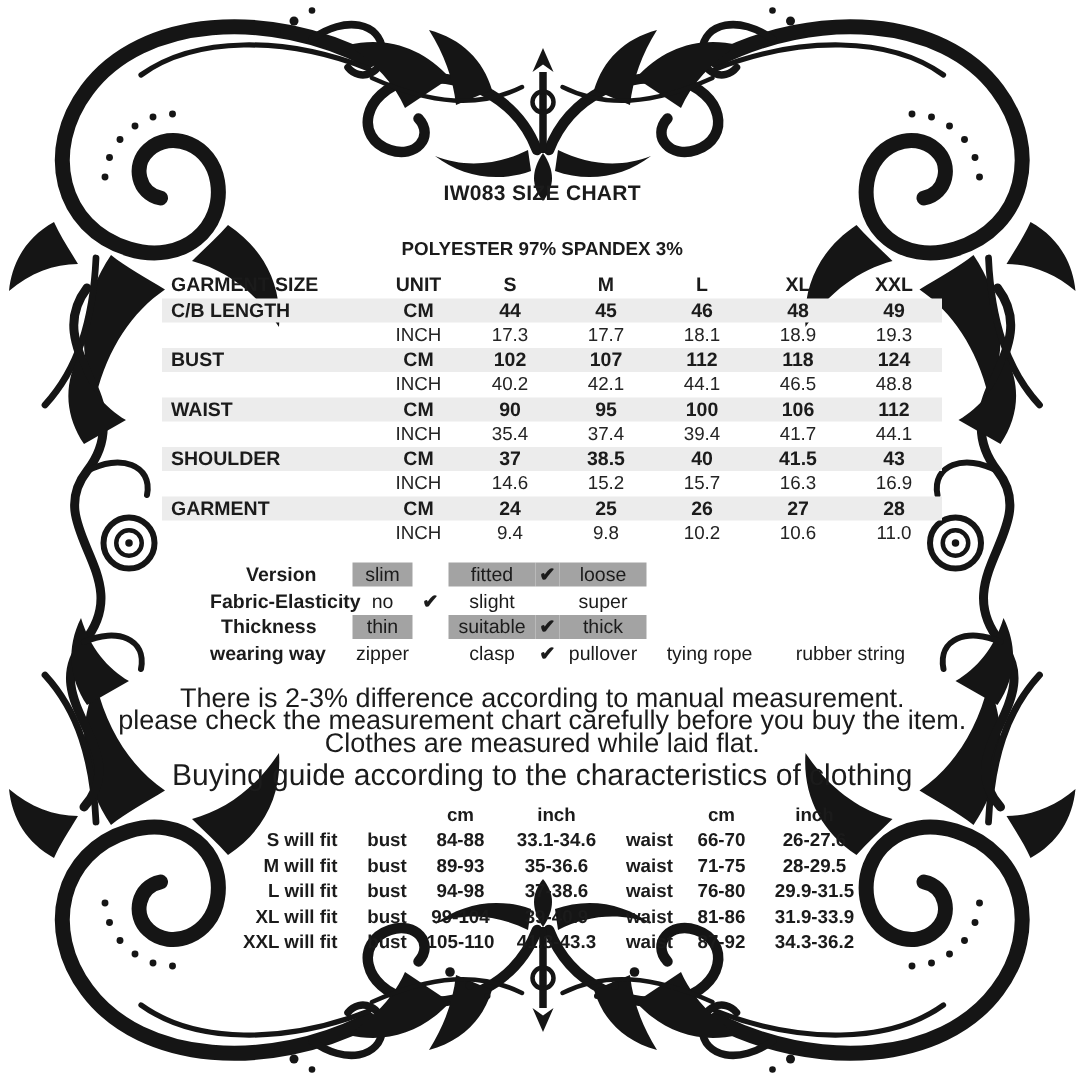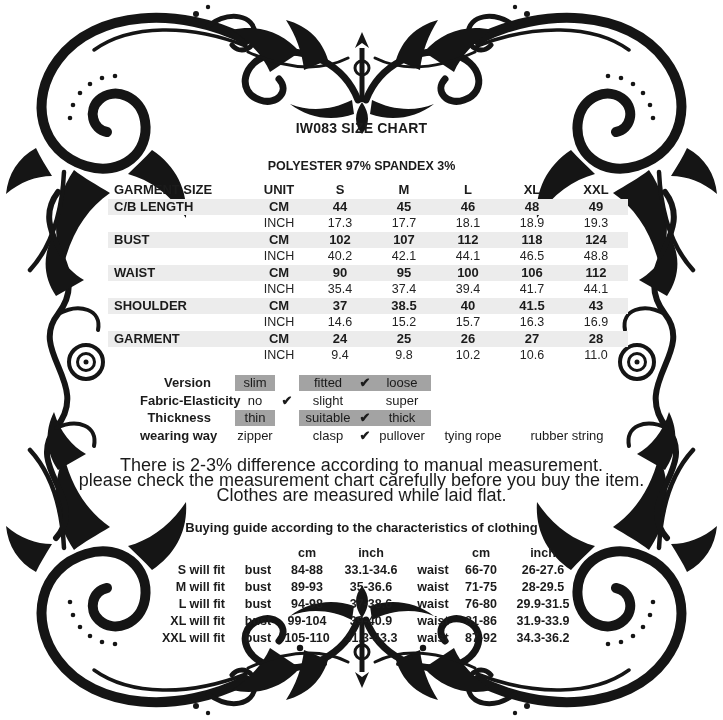--- a/index.html
+++ b/index.html
@@ -28,21 +28,21 @@
   .attr-row{display:grid;grid-template-columns:95px 40px 24px 58px 16px 58px 84px 104px;height:17.5px;align-items:center;font-size:13px;}
   .acell{text-align:center;white-space:nowrap;line-height:16px;}
   .albl{font-weight:700;text-align:right;padding-right:24px;}
   .chk{font-weight:700;font-size:13px;}
   .attr-row.shaded .acell.filled{background:#a3a3a3;}
   .attr-row.shaded .albl{background:transparent;}
 
   
   .notes{margin-top:13px;text-align:center;}
   .note-line{font-size:18px;line-height:15px;}
-  .guide-title{font-size:13px;font-weight:700;text-align:center;margin-top:15px;line-height:19px;}
+  .guide-title{font-size:20px;font-weight:400;text-align:center;margin-top:5px;line-height:19px;}
 
   
   .fit-grid{margin:8px 0 0 140px;font-weight:700;}
   .frow{display:grid;grid-template-columns:95px 46px 52px 76px 48px 48px 76px;height:17px;align-items:center;font-size:12.5px;}
   .fcell{text-align:center;white-space:nowrap;line-height:16px;}
   .flbl{text-align:right;padding-right:10px;}
 </style>
 </head>
 <body>
 

